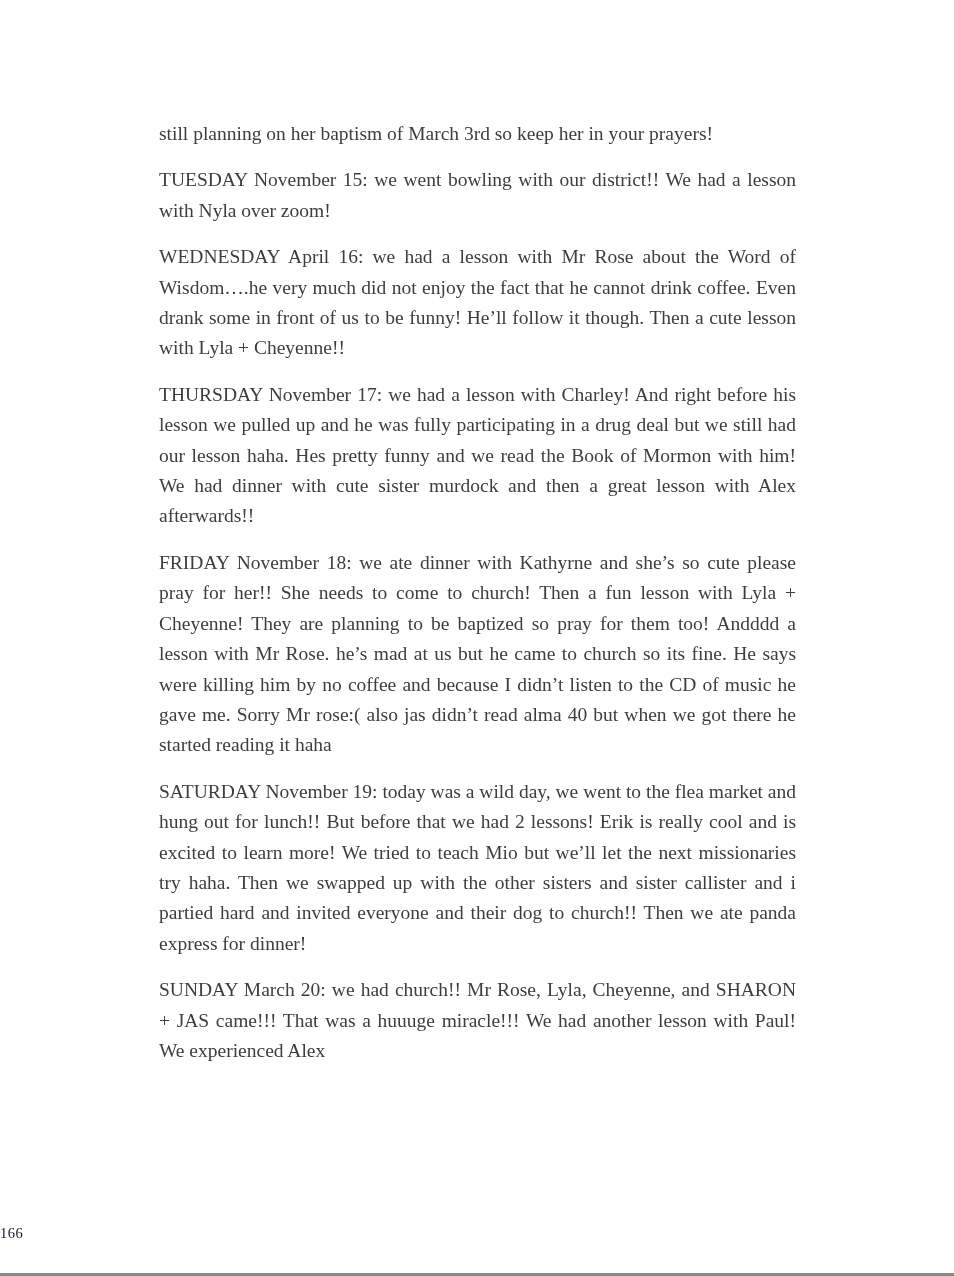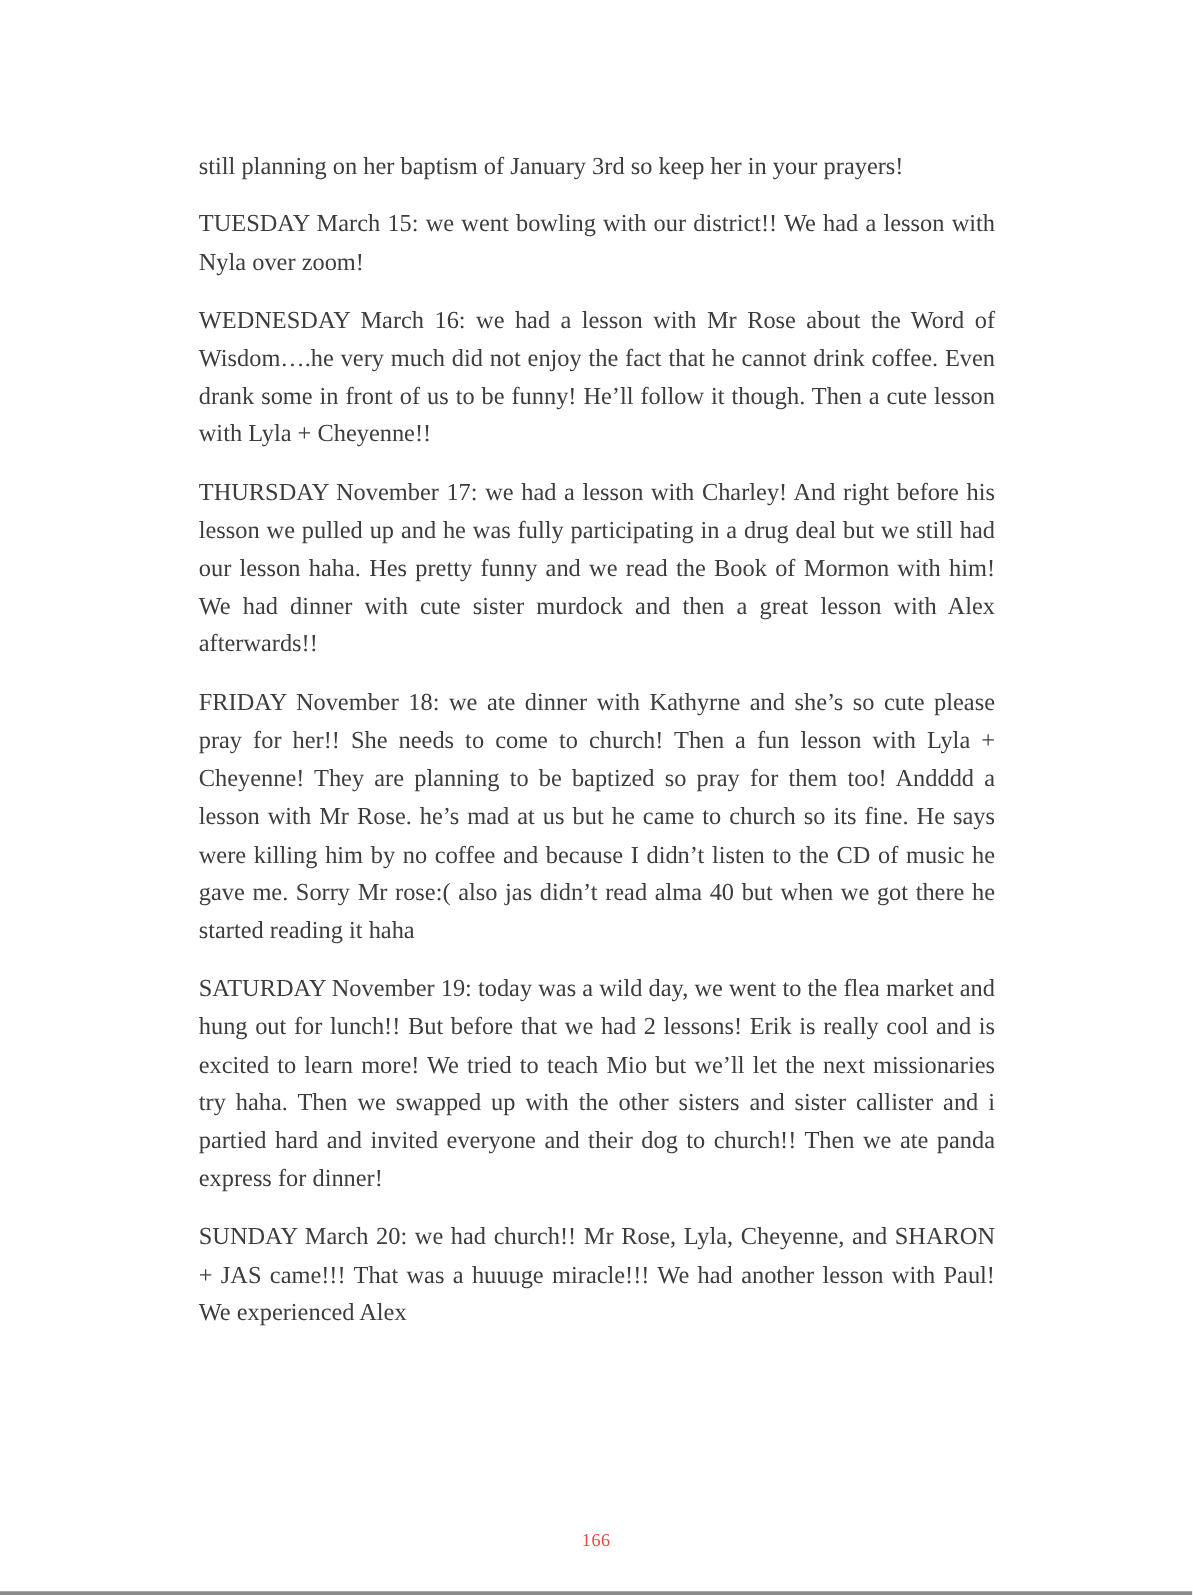--- a/index.html
+++ b/index.html
@@ -26,42 +26,42 @@
       text-align: justify;
     }
     .content p {
       margin-bottom: 16px;
     }
     .page-number {
       position: absolute;
       left: 0;
       right: 0;
       bottom: 34px;
-      text-align: center;
-      color: #ef4444;
+      text-align: left;
+      color: #0f172a;
       font-size: 14.5px;
       letter-spacing: 0.5px;
     }
     .viewer-edge {
       position: absolute;
       left: 0;
       right: 0;
       bottom: 0;
       height: 3px;
       background: #8a8a8a;
     }
   </style>
 </head>
 <body>
 
 <div class="sheet">
   <div class="content">
-    <p>still planning on her baptism of January 3rd so keep her in your prayers!</p>
-    <p>TUESDAY March 15: we went bowling with our district!! We had a lesson with Nyla over zoom!</p>
-    <p>WEDNESDAY March 16: we had a lesson with Mr Rose about the Word of Wisdom….he very much did not enjoy the fact that he cannot drink coffee. Even drank some in front of us to be funny! He’ll follow it though. Then a cute lesson with Lyla + Cheyenne!!</p>
+    <p>still planning on her baptism of March 3rd so keep her in your prayers!</p>
+    <p>TUESDAY November 15: we went bowling with our district!! We had a lesson with Nyla over zoom!</p>
+    <p>WEDNESDAY April 16: we had a lesson with Mr Rose about the Word of Wisdom….he very much did not enjoy the fact that he cannot drink coffee. Even drank some in front of us to be funny! He’ll follow it though. Then a cute lesson with Lyla + Cheyenne!!</p>
     <p>THURSDAY November 17: we had a lesson with Charley! And right before his lesson we pulled up and he was fully participating in a drug deal but we still had our lesson haha. Hes pretty funny and we read the Book of Mormon with him! We had dinner with cute sister murdock and then a great lesson with Alex afterwards!!</p>
     <p>FRIDAY November 18: we ate dinner with Kathyrne and she’s so cute please pray for her!! She needs to come to church! Then a fun lesson with Lyla + Cheyenne! They are planning to be baptized so pray for them too! Andddd a lesson with Mr Rose. he’s mad at us but he came to church so its fine. He says were killing him by no coffee and because I didn’t listen to the CD of music he gave me. Sorry Mr rose:( also jas didn’t read alma 40 but when we got there he started reading it haha</p>
     <p>SATURDAY November 19: today was a wild day, we went to the flea market and hung out for lunch!! But before that we had 2 lessons! Erik is really cool and is excited to learn more! We tried to teach Mio but we’ll let the next missionaries try haha. Then we swapped up with the other sisters and sister callister and i partied hard and invited everyone and their dog to church!! Then we ate panda express for dinner!</p>
     <p>SUNDAY March 20: we had church!! Mr Rose, Lyla, Cheyenne, and SHARON + JAS came!!! That was a huuuge miracle!!! We had another lesson with Paul! We experienced Alex</p>
   </div>
   <div class="page-number">166</div>
   <div class="viewer-edge"></div>
 </div>
 
 </body></html>

